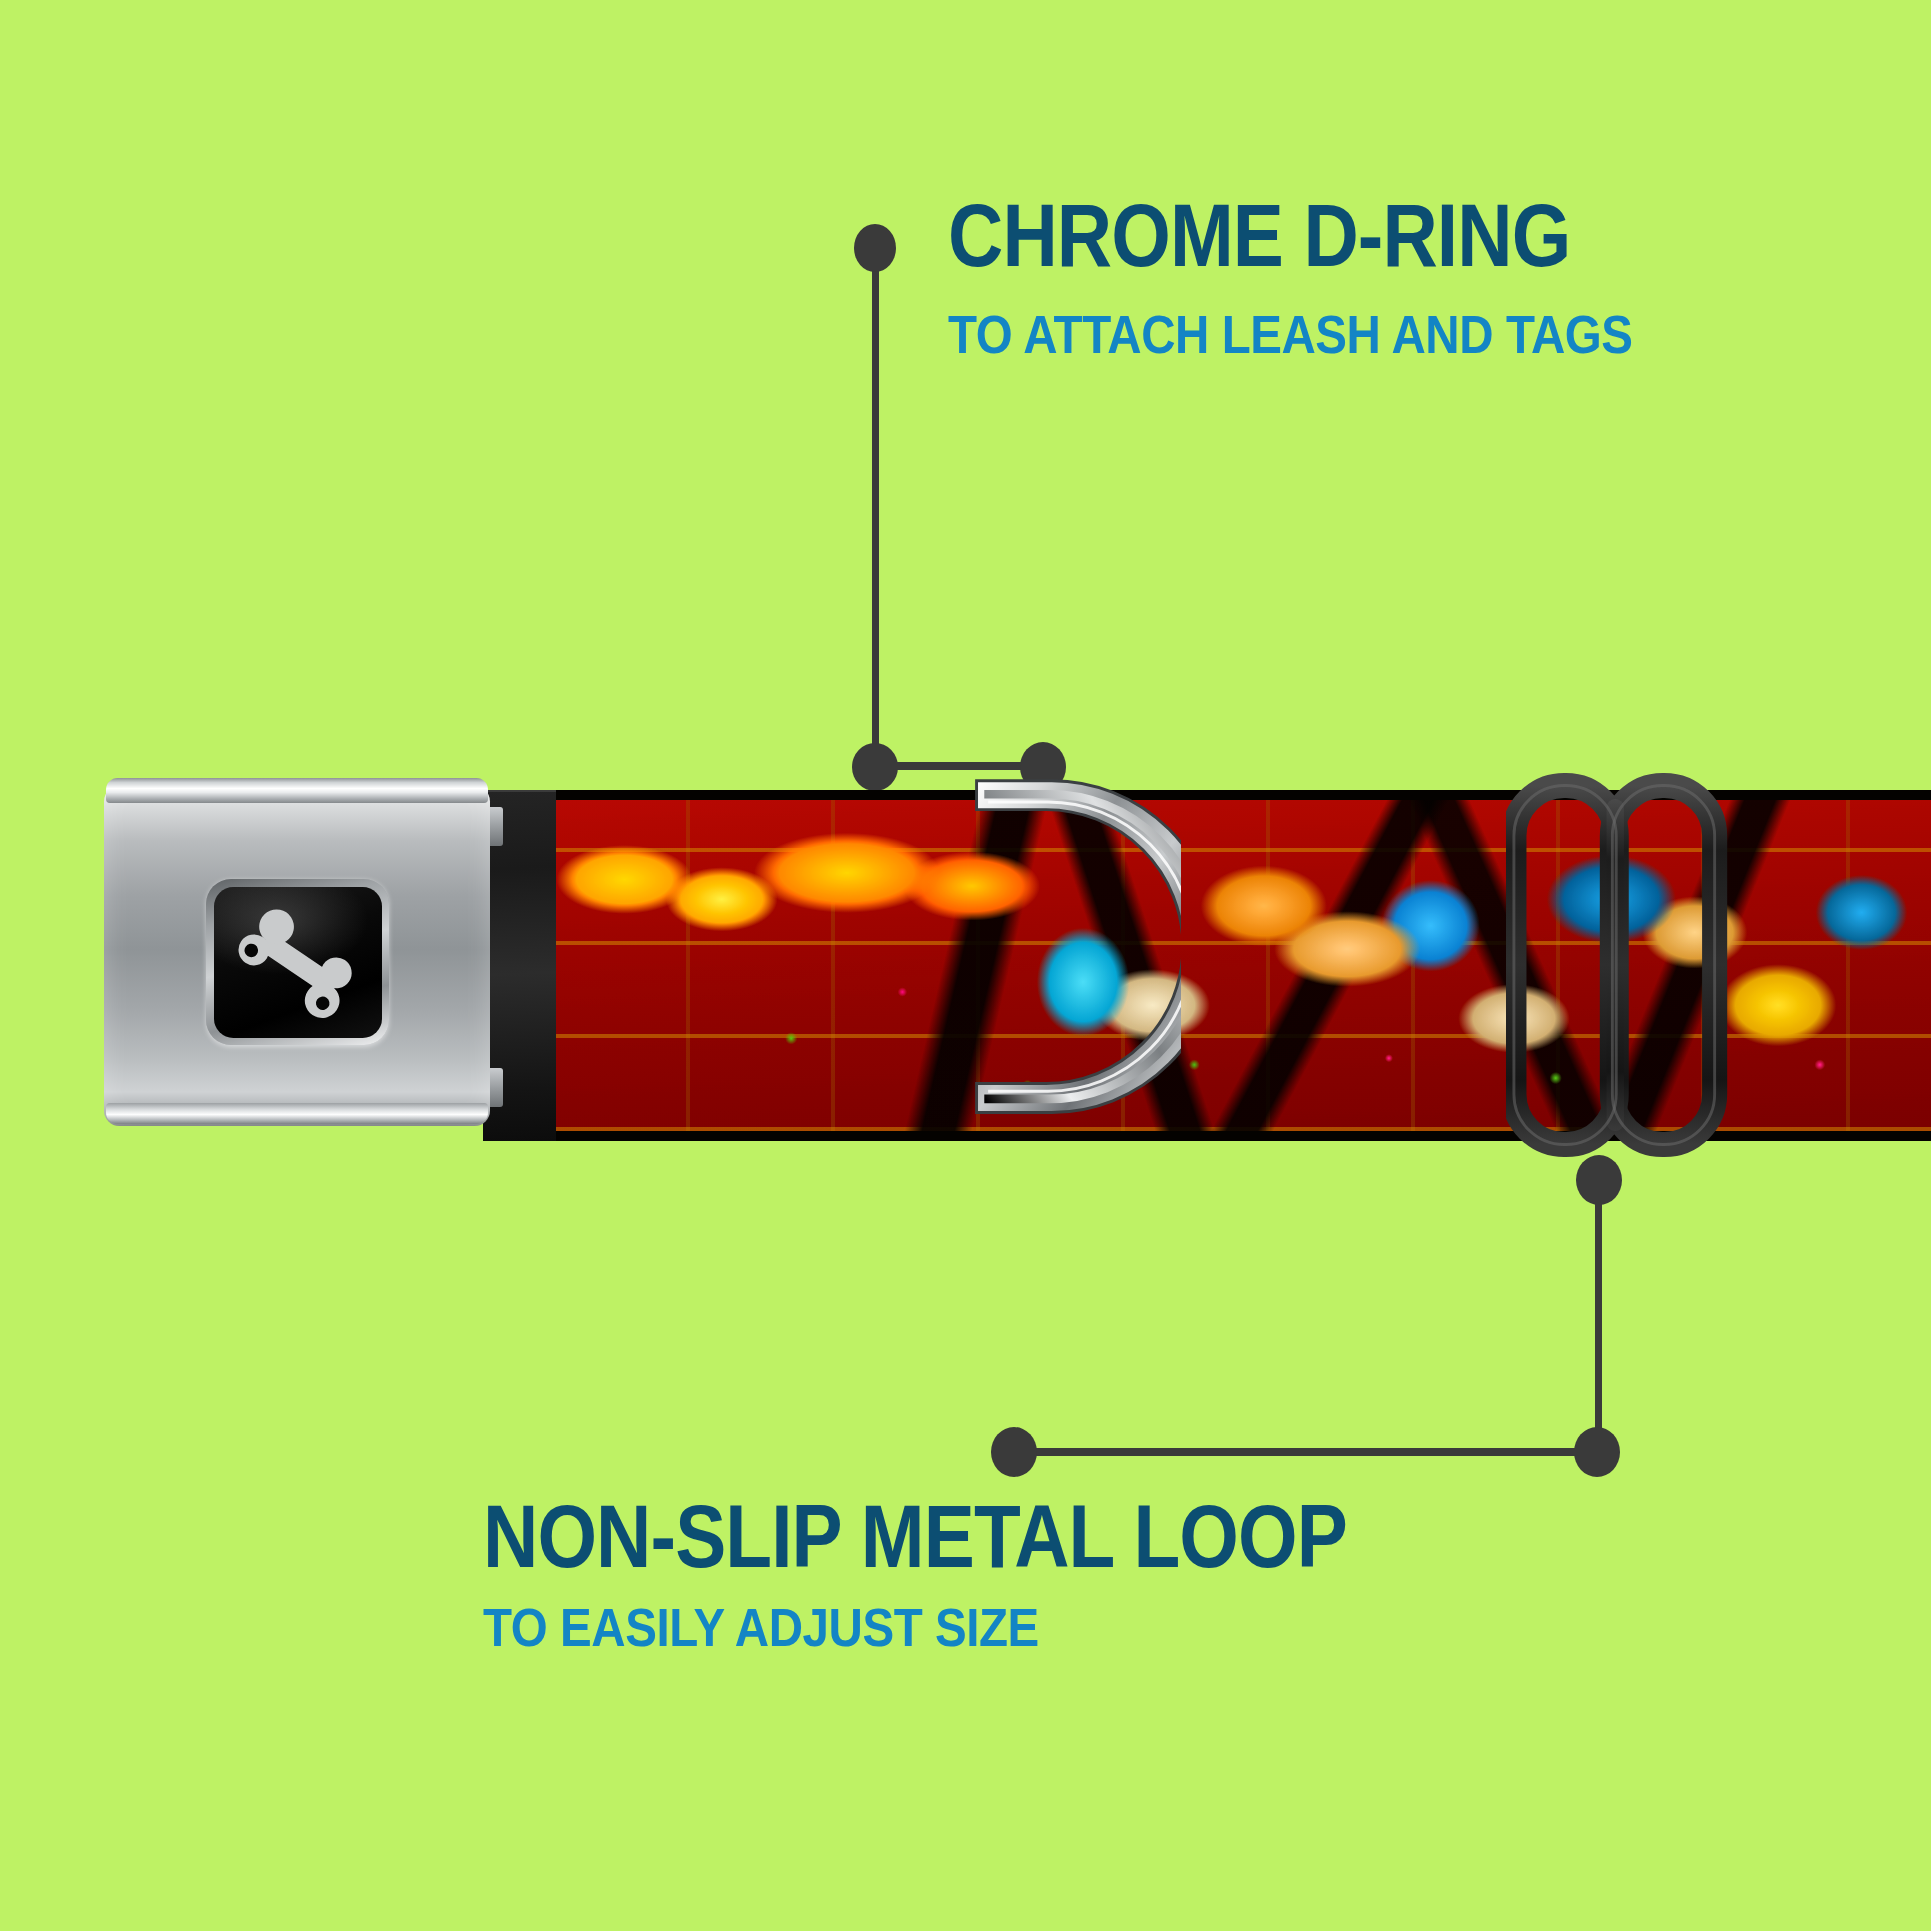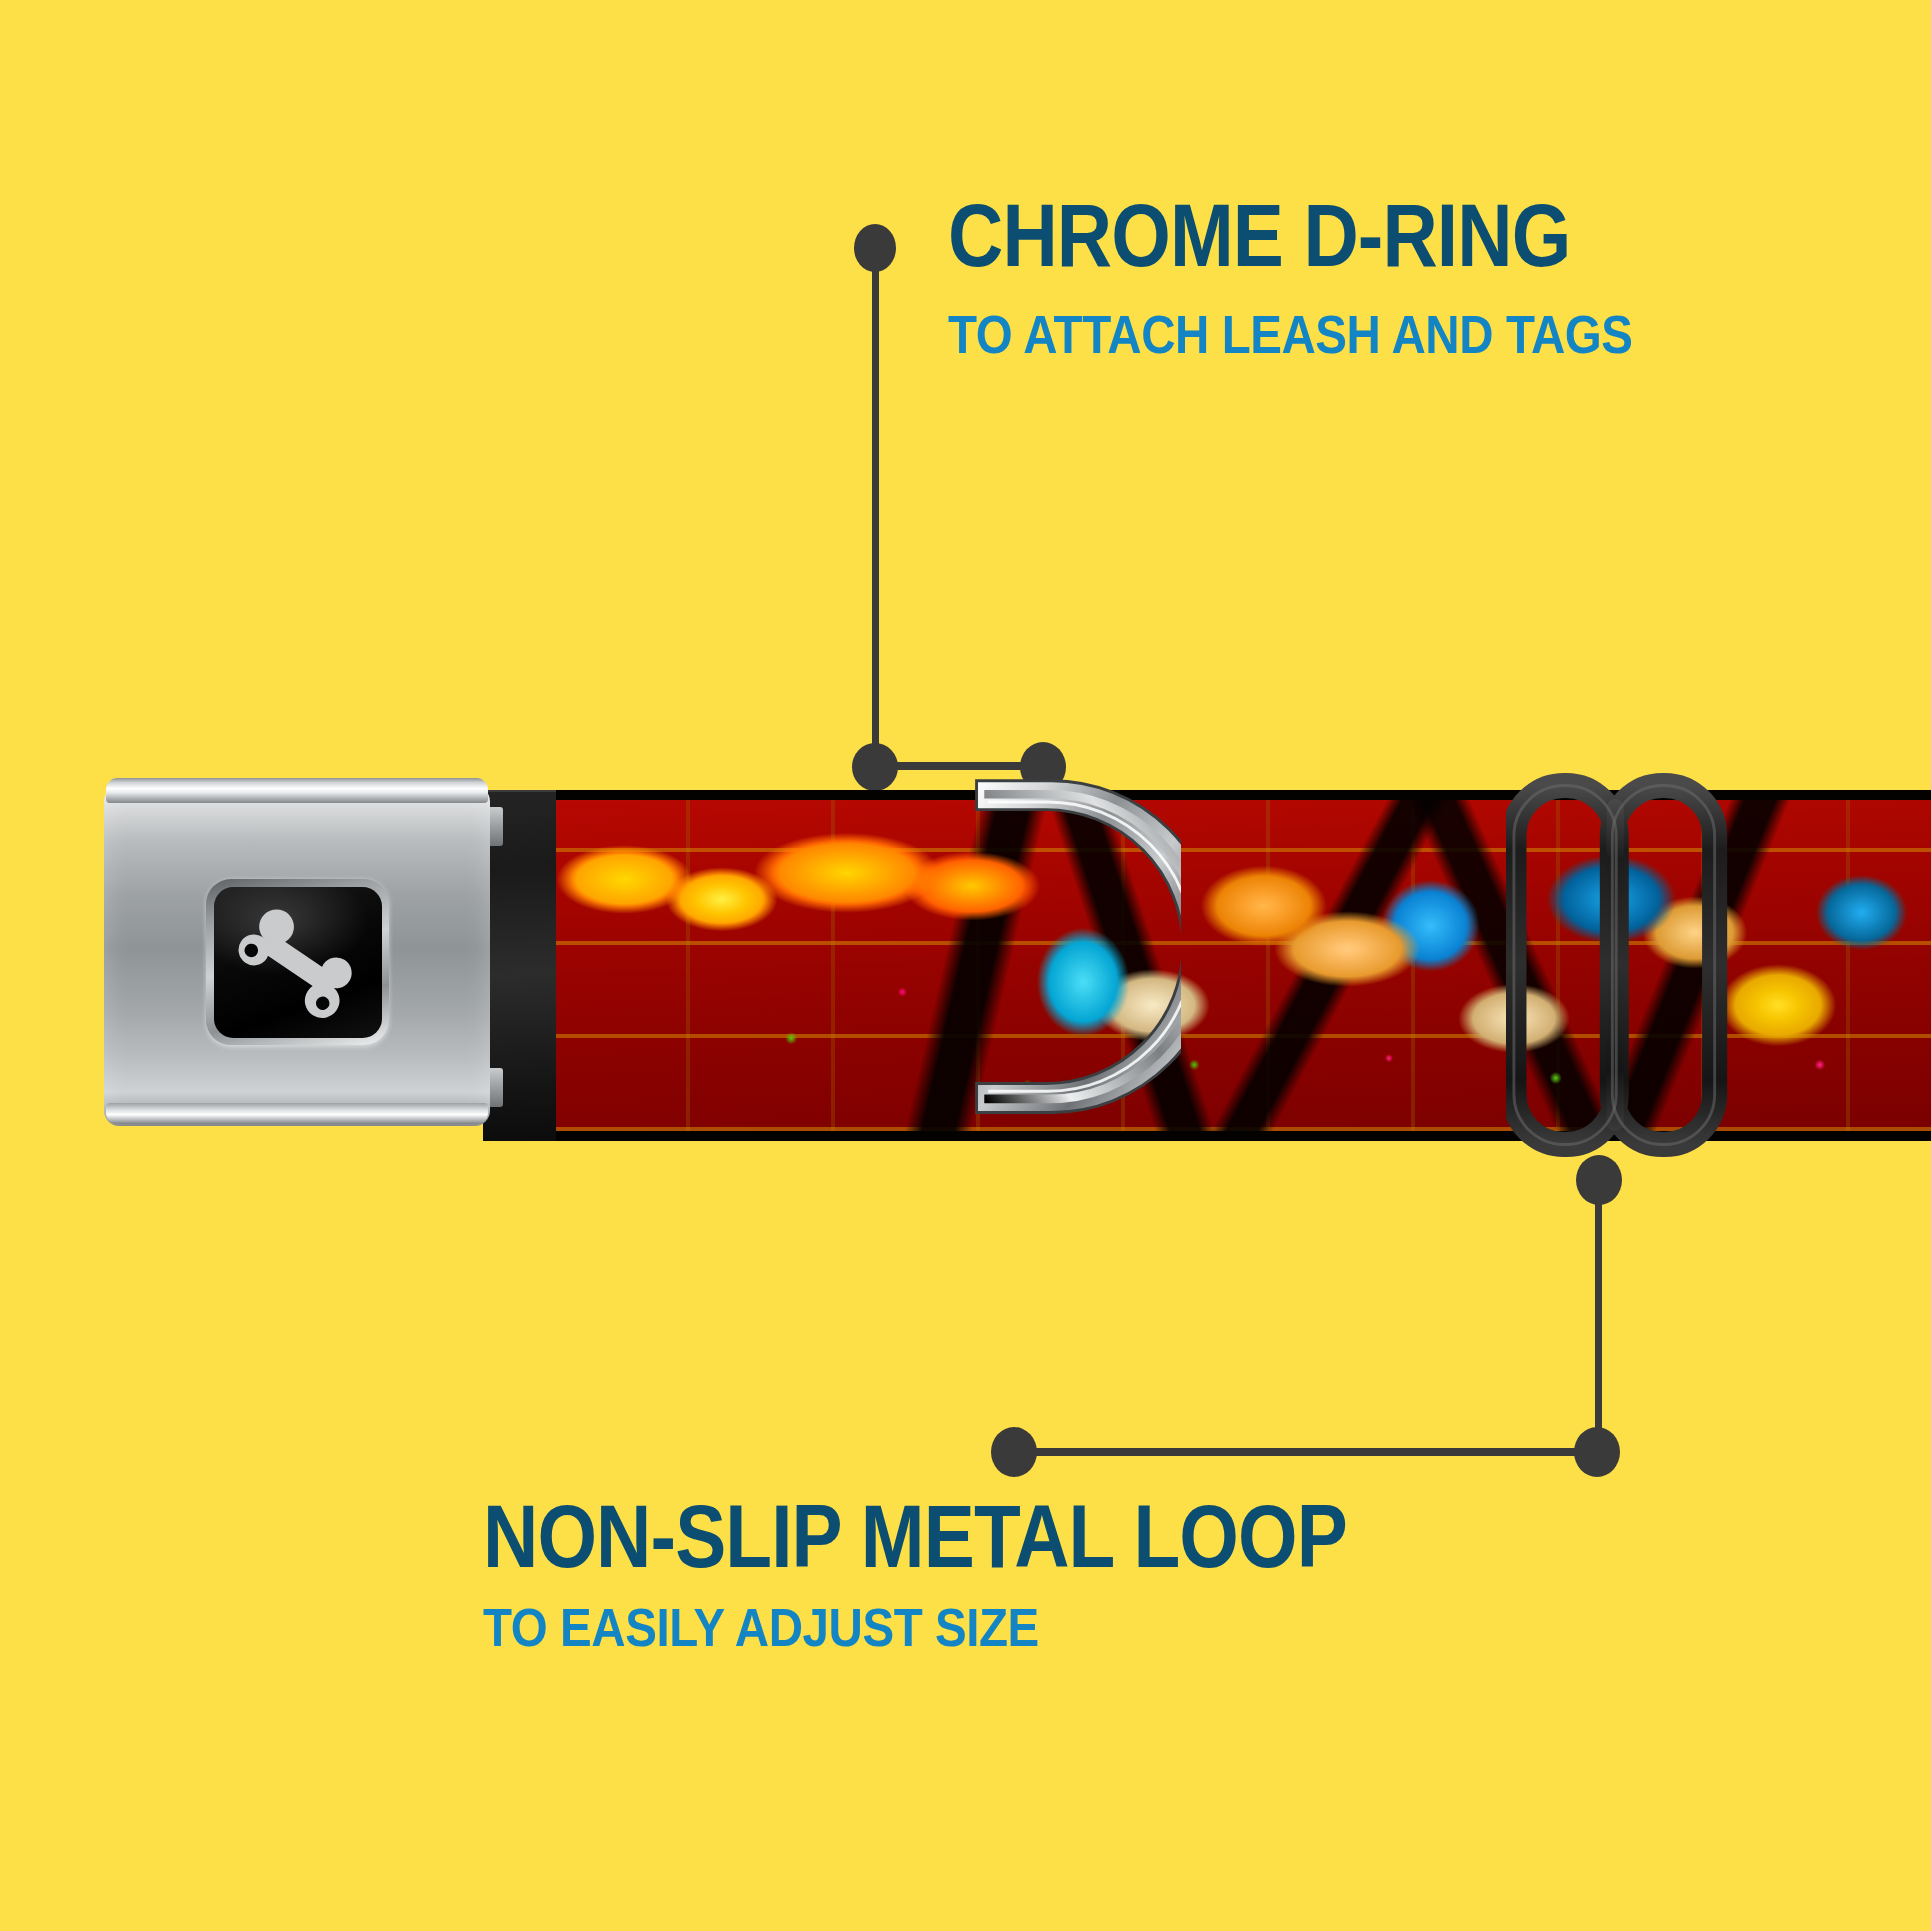--- a/index.html
+++ b/index.html
@@ -5,21 +5,21 @@
   html, body {
     margin: 0; padding: 0;
     width: 1931px; height: 1931px;
     background: #ffffff;
     font-family: "Liberation Sans", sans-serif;
     overflow: hidden;
   }
   #stage {
     position: relative;
     width: 1931px; height: 1931px;
-    background: #fde047;
+    background: #bef264;
   }
 
   
   .callout-title {
     position: absolute;
     font-family: "Liberation Sans", sans-serif;
     font-weight: bold;
     color: #0C4E72;
     letter-spacing: -1px;
     white-space: nowrap;

